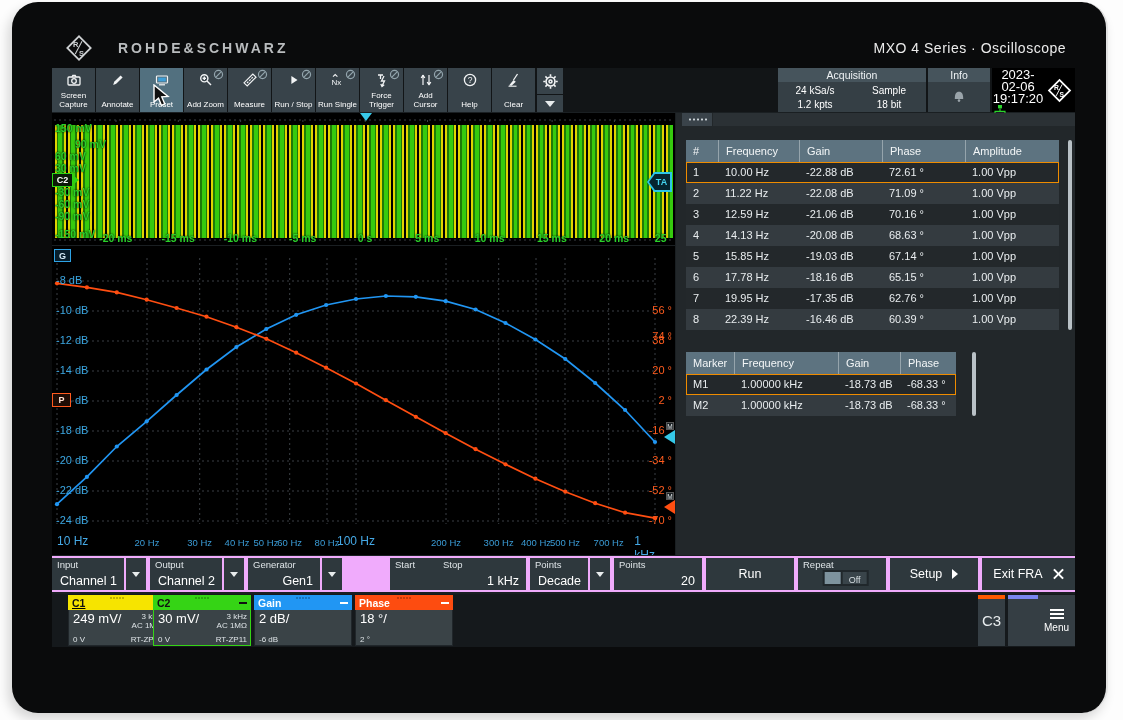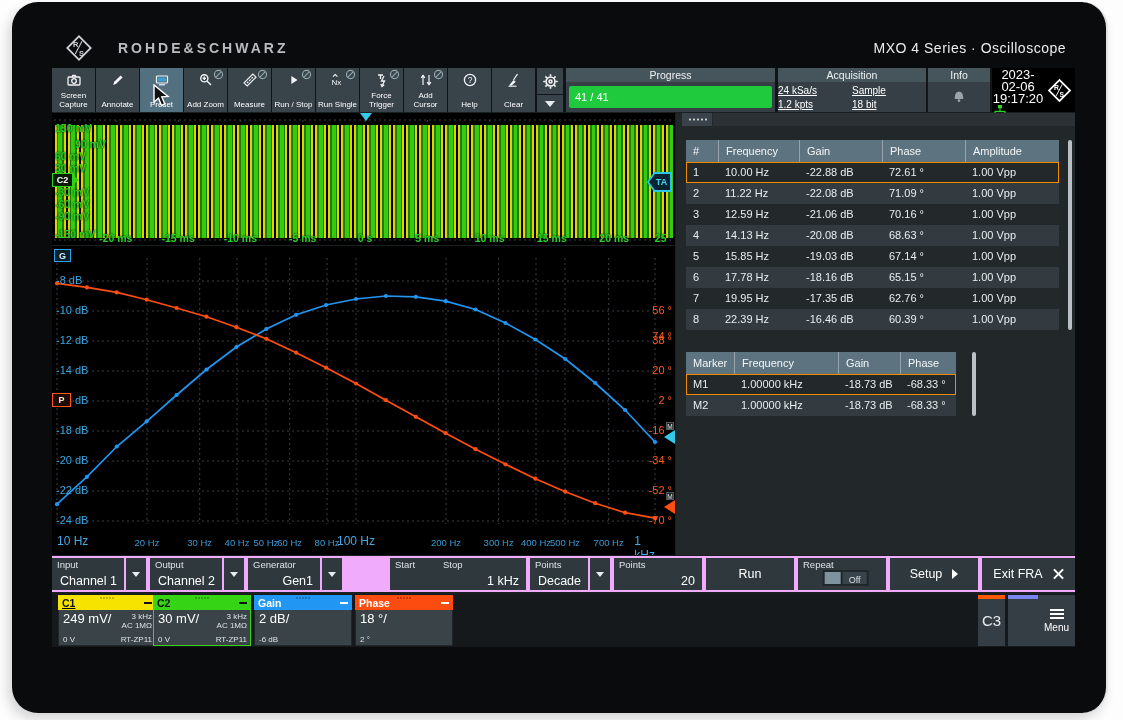--- a/index.html
+++ b/index.html
@@ -31,21 +31,21 @@
   .gear-exp{position:absolute;left:0;top:27px;width:26px;height:17px;background:#38434a;display:flex;align-items:center;justify-content:center;}
   .tri-down{width:0;height:0;border-left:5px solid transparent;border-right:5px solid transparent;border-top:6px solid #e8eced;}
 
   .hdr-block{position:absolute;top:0;height:44px;background:#353f45;}
   .hdr-title{height:14px;background:#46545c;color:#eef2f4;font-size:10.5px;text-align:center;line-height:14px;}
   .progress-block{left:514px;width:209px;}
   .progress-body{position:absolute;left:3px;right:3px;top:18px;bottom:4px;}
   .progress-fill{position:absolute;inset:0;border-radius:2px;color:#fff;font-size:11px;line-height:22px;padding-left:6px;}
   .acq-block{left:726px;width:148px;}
   .acq-grid{display:grid;grid-template-columns:1fr 1fr;color:#fff;font-size:10px;line-height:14px;margin-top:2px;}
-  .acq-grid div{text-align:left;text-decoration:underline;}
+  .acq-grid div{text-align:center;}
   .info-block{left:876px;width:62px;}
   .info-body{display:flex;align-items:center;justify-content:center;height:28px;}
   .clock-block{position:absolute;left:940px;top:0;width:83px;height:44px;background:#000;display:flex;}
   .clock-left{width:52px;padding-top:1px;color:#fff;font-size:13px;line-height:12px;text-align:center;}
   .clock-logo{flex:1;display:flex;align-items:center;justify-content:center;}
 
   
   .wf{position:absolute;left:0;top:45px;width:623px;height:132px;background:#000;overflow:hidden;}
   .wf-trig{position:absolute;left:308px;top:0;width:0;height:0;border-left:6px solid transparent;border-right:6px solid transparent;border-top:8px solid #38c9ea;}
   .wf-band{position:absolute;left:2px;right:2px;top:12px;height:113px;
@@ -317,26 +317,20 @@
                 <circle cx="8" cy="8" r="1.4"></circle>
               <path d="M8,1.2 v2 M8,12.8 v2 M1.2,8 h2 M12.8,8 h2 M3.2,3.2 l1.5,1.5 M11.3,11.3 l1.5,1.5 M3.2,12.8 l1.5,-1.5 M11.3,4.7 l1.5,-1.5"></path>
             </svg>
           </span>
         </div>
         <div class="gear-exp">
           <span class="tri-down"></span>
         </div>
       </div>
 
-      <div class="hdr-block progress-block">
-        <div class="hdr-title">Progress</div>
-        <div class="progress-body">
-          <div class="progress-fill" id="progress-fill" style="background: rgb(31, 203, 61);">41 / 41</div>
-        </div>
-      </div>
 
       <div class="hdr-block acq-block">
         <div class="hdr-title">Acquisition</div>
         <div class="acq-grid">
           <div>24 kSa/s</div>
           <div>Sample</div>
           <div>1.2 kpts</div>
           <div>18 bit</div>
         </div>
       </div>
@@ -692,21 +686,21 @@
             <div>Setup</div>
             <div class="tri-right"></div>
           </div>
           <div class="fra-blk fra-center" style="left: 930px; width: 93px; gap: 10px;">
             <div>Exit FRA</div>
             <div class="xicon"></div>
           </div>
         </div>
 
       <div class="sigbar" id="sigbar">
-          <div class="badge" style="left: 6px; text-decoration: underline;">
+          <div class="badge" style="left: 16px; text-decoration: underline;">
             <div class="badge-hd" style="background: rgb(246, 228, 0); color: rgb(17, 17, 17); position: relative;">
               <div>C1</div>
               <div class="hdots"></div>
               <div class="minibar" style="background: rgb(17, 17, 17);"></div>
             </div>
             <div class="badge-bd">
               <div class="badge-main">249 mV/</div>
               <div class="badge-right">
                 <div>3 kHz</div>
                 <div>AC 1MΩ</div>

